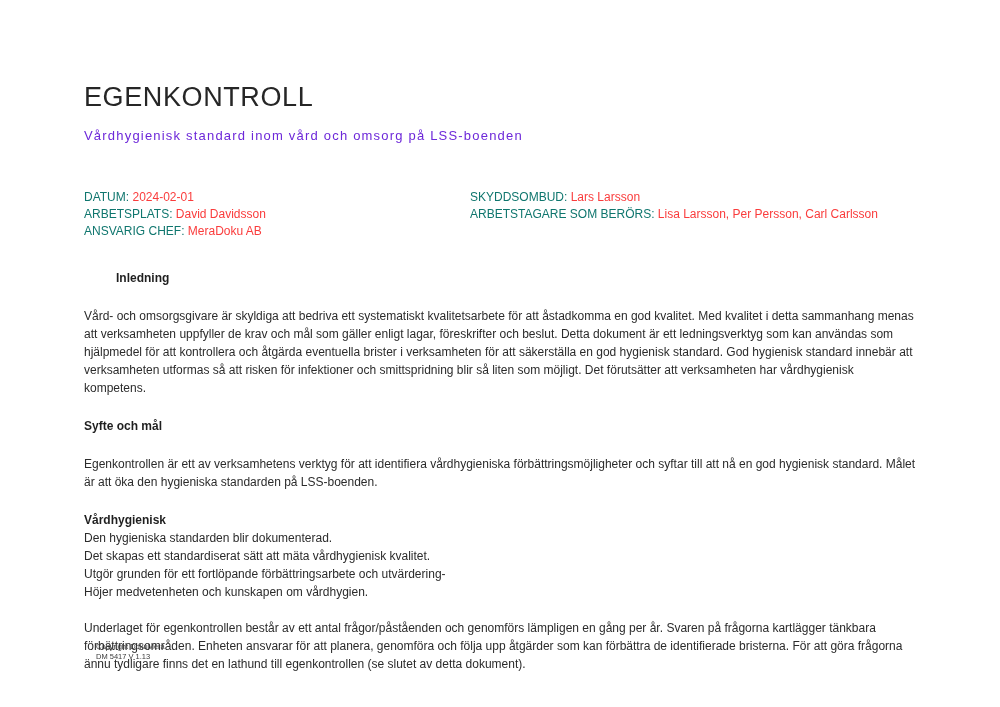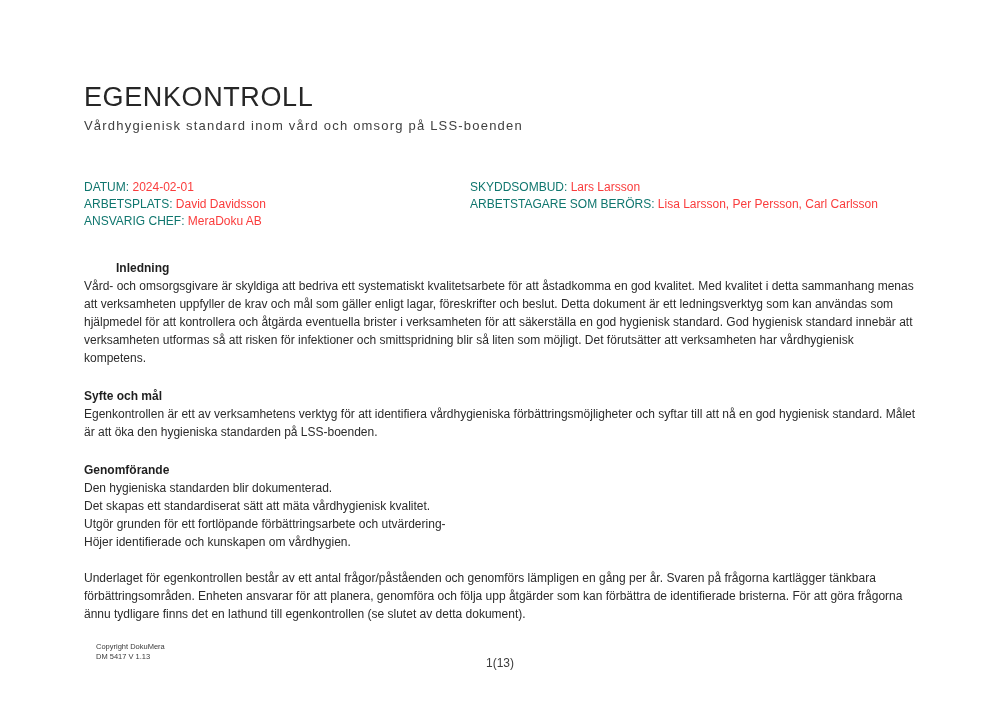--- a/index.html
+++ b/index.html
@@ -21,24 +21,24 @@
   }
   .doc-title {
     margin-top: 83px;
     font-size: 27px;
     font-weight: 400;
     letter-spacing: 0.6px;
     color: #262626;
     line-height: 1.1;
   }
   .doc-subtitle {
-    margin-top: 5px;
+    margin-top: 15px;
     font-size: 13px;
     letter-spacing: 1.2px;
-    color: #404040;
+    color: #6d28d9;
   }
   .meta {
     margin-top: 46px;
     display: flex;
     font-size: 12px;
     line-height: 17px;
   }
   .meta-col-left { width: 386px; flex: 0 0 386px; }
   .meta-col-right { flex: 1; }
   .meta-label { color: #0f766e; }
@@ -48,20 +48,21 @@
     font-size: 12px;
     font-weight: bold;
     color: #1f1f1f;
     line-height: 18px;
   }
   .section-heading.first { margin-top: 29px; padding-left: 32px; }
   .para {
     font-size: 12px;
     line-height: 18px;
     color: #2b2b2b;
+    margin-top: 20px;
   }
   .lines .para { margin: 0; }
   .closing { margin-top: 18px; }
   .page-number {
     margin-top: 33px;
     text-align: center;
     font-size: 12px;
     color: #3c3c3c;
   }
   .footer {
@@ -113,26 +114,26 @@
       <div class="section-heading first">Inledning</div>
       <div class="para">Vård- och omsorgsgivare är skyldiga att bedriva ett systematiskt kvalitetsarbete för att åstadkomma en god kvalitet. Med kvalitet i detta sammanhang menas att verksamheten uppfyller de krav och mål som gäller enligt lagar, föreskrifter och beslut. Detta dokument är ett ledningsverktyg som kan användas som hjälpmedel för att kontrollera och åtgärda eventuella brister i verksamheten för att säkerställa en god hygienisk standard. God hygienisk standard innebär att verksamheten utformas så att risken för infektioner och smittspridning blir så liten som möjligt. Det förutsätter att verksamheten har vårdhygienisk kompetens.</div>
     </div>
 
     <div>
       <div class="section-heading">Syfte och mål</div>
       <div class="para">Egenkontrollen är ett av verksamhetens verktyg för att identifiera vårdhygieniska förbättringsmöjligheter och syftar till att nå en god hygienisk standard. Målet är att öka den hygieniska standarden på LSS-boenden.</div>
     </div>
 
     <div>
-      <div class="section-heading">Genomförande</div>
+      <div class="section-heading">Vårdhygienisk</div>
       <div class="lines">
         <div class="para">Den hygieniska standarden blir dokumenterad.</div>
         <div class="para">Det skapas ett standardiserat sätt att mäta vårdhygienisk kvalitet.</div>
         <div class="para">Utgör grunden för ett fortlöpande förbättringsarbete och utvärdering-</div>
-        <div class="para">Höjer identifierade och kunskapen om vårdhygien.</div>
+        <div class="para">Höjer medvetenheten och kunskapen om vårdhygien.</div>
       </div>
     </div>
 
     <div class="para closing">Underlaget för egenkontrollen består av ett antal frågor/påståenden och genomförs lämpligen en gång per år. Svaren på frågorna kartlägger tänkbara förbättringsområden. Enheten ansvarar för att planera, genomföra och följa upp åtgärder som kan förbättra de identifierade bristerna. För att göra frågorna ännu tydligare finns det en lathund till egenkontrollen (se slutet av detta dokument).</div>
 
     <div class="page-number">1(13)</div>
   </div>
 
   <div class="footer">
     <div>Copyright DokuMera</div>

